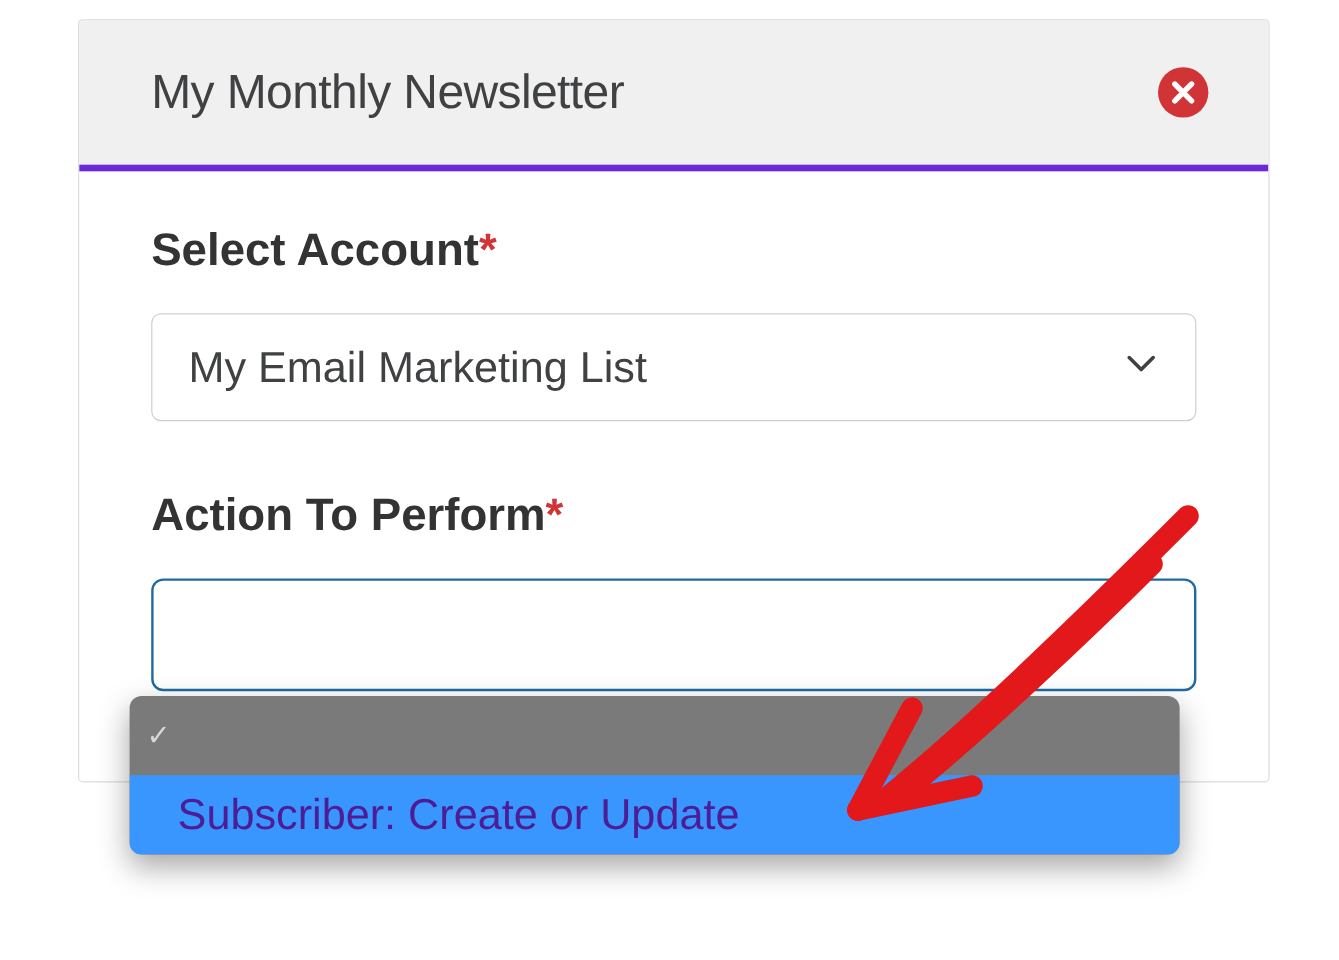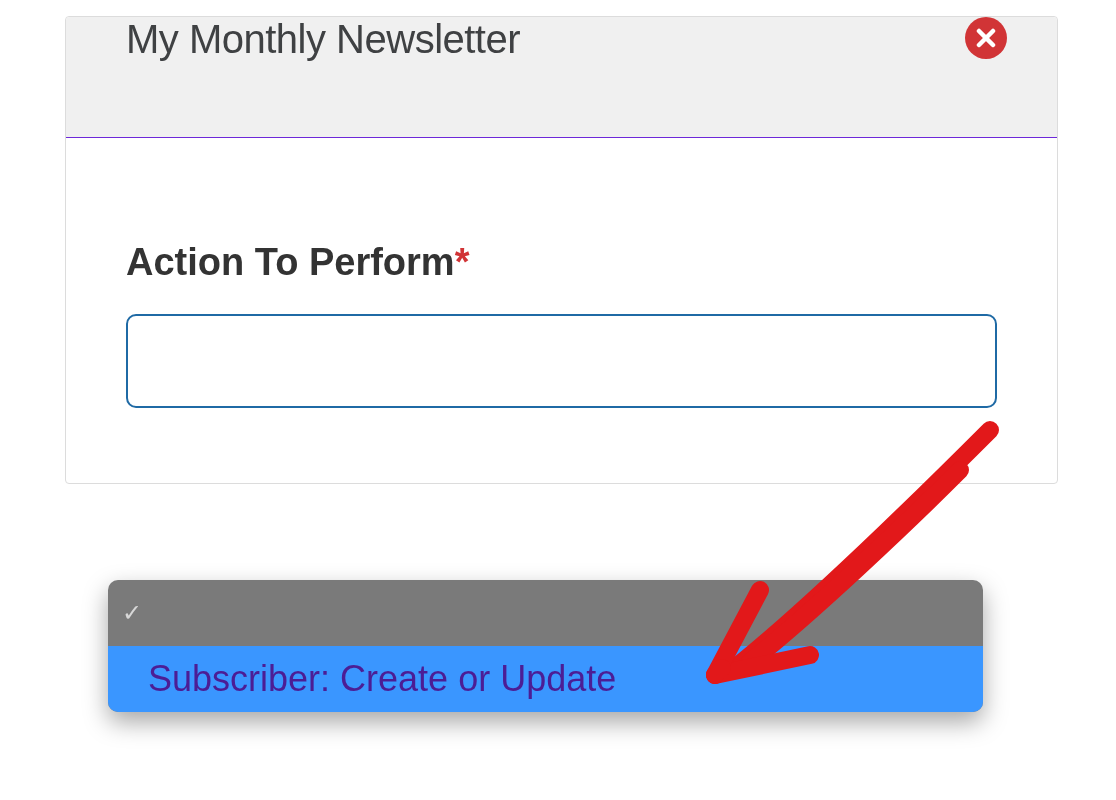--- a/index.html
+++ b/index.html
@@ -21,23 +21,24 @@
     width: 993px;
     box-sizing: border-box;
     border: 1px solid #dcdcdc;
     border-radius: 4px;
     background: #ffffff;
     overflow: visible;
   }
 
   .panel-header {
     background: #f0f0f0;
-    border-bottom: 1px solid #6d28d9;
+    border-bottom: 6px solid #6d28d9;
     height: 120px;
     display: flex;
+    align-items: center;
     justify-content: space-between;
     padding: 0 50px 0 60px;
     border-radius: 4px 4px 0 0;
   }
 
   .panel-title {
     font-size: 40px;
     font-weight: 400;
     color: #3f4143;
     letter-spacing: -0.5px;
@@ -155,20 +156,31 @@
     <div class="close-btn">
       <svg width="20" height="20" viewBox="0 0 20 20">
         <line x1="3" y1="3" x2="17" y2="17" stroke="#ffffff" stroke-width="4.5" stroke-linecap="round"></line>
         <line x1="17" y1="3" x2="3" y2="17" stroke="#ffffff" stroke-width="4.5" stroke-linecap="round"></line>
       </svg>
     </div>
   </div>
 
   <div class="panel-body">
 
+    <div class="field-label">
+      <span>Select Account</span><span class="req">*</span>
+    </div>
+    <div class="select-box">
+      <span>My Email Marketing List</span>
+      <span class="chevron">
+        <svg width="30" height="30" viewBox="0 0 30 30">
+          <polyline points="5,10 15,20 25,10" fill="none" stroke="#3f4143" stroke-width="3" stroke-linecap="round" stroke-linejoin="round"></polyline>
+        </svg>
+      </span>
+    </div>
 
     <div class="spacer-mid"></div>
 
     <div class="field-label">
       <span>Action To Perform</span><span class="req">*</span>
     </div>
     <div class="select-box focused" style="height:90px;">
       
     </div>
 

